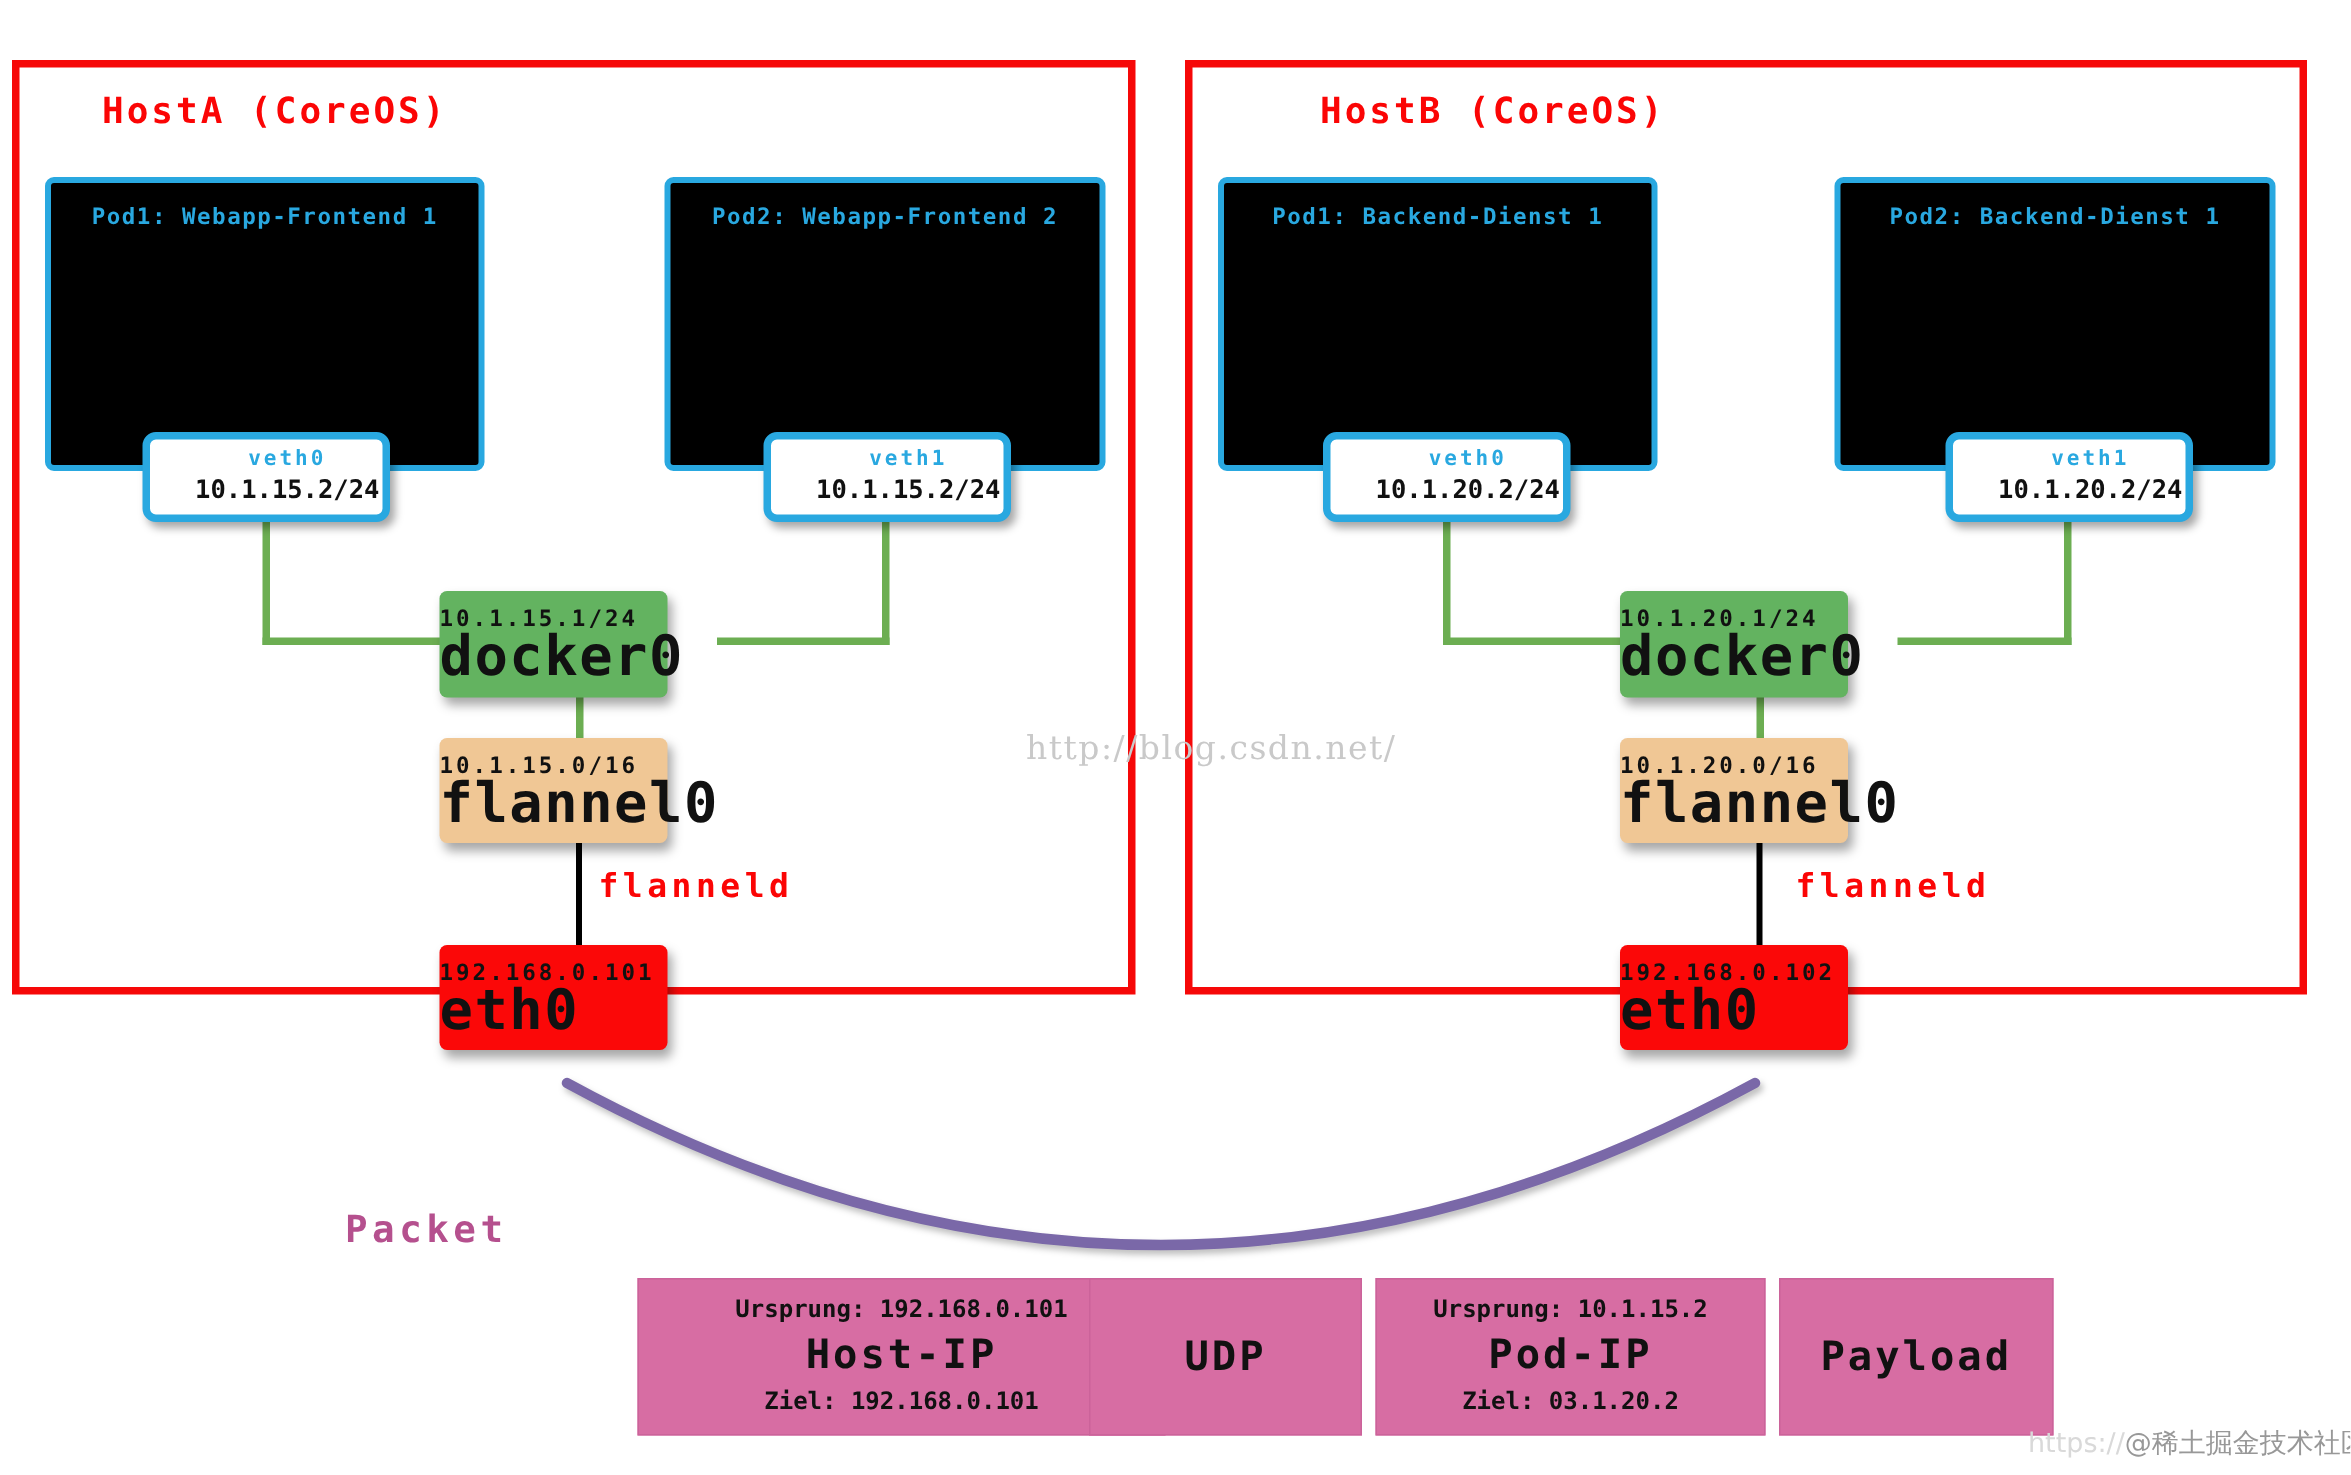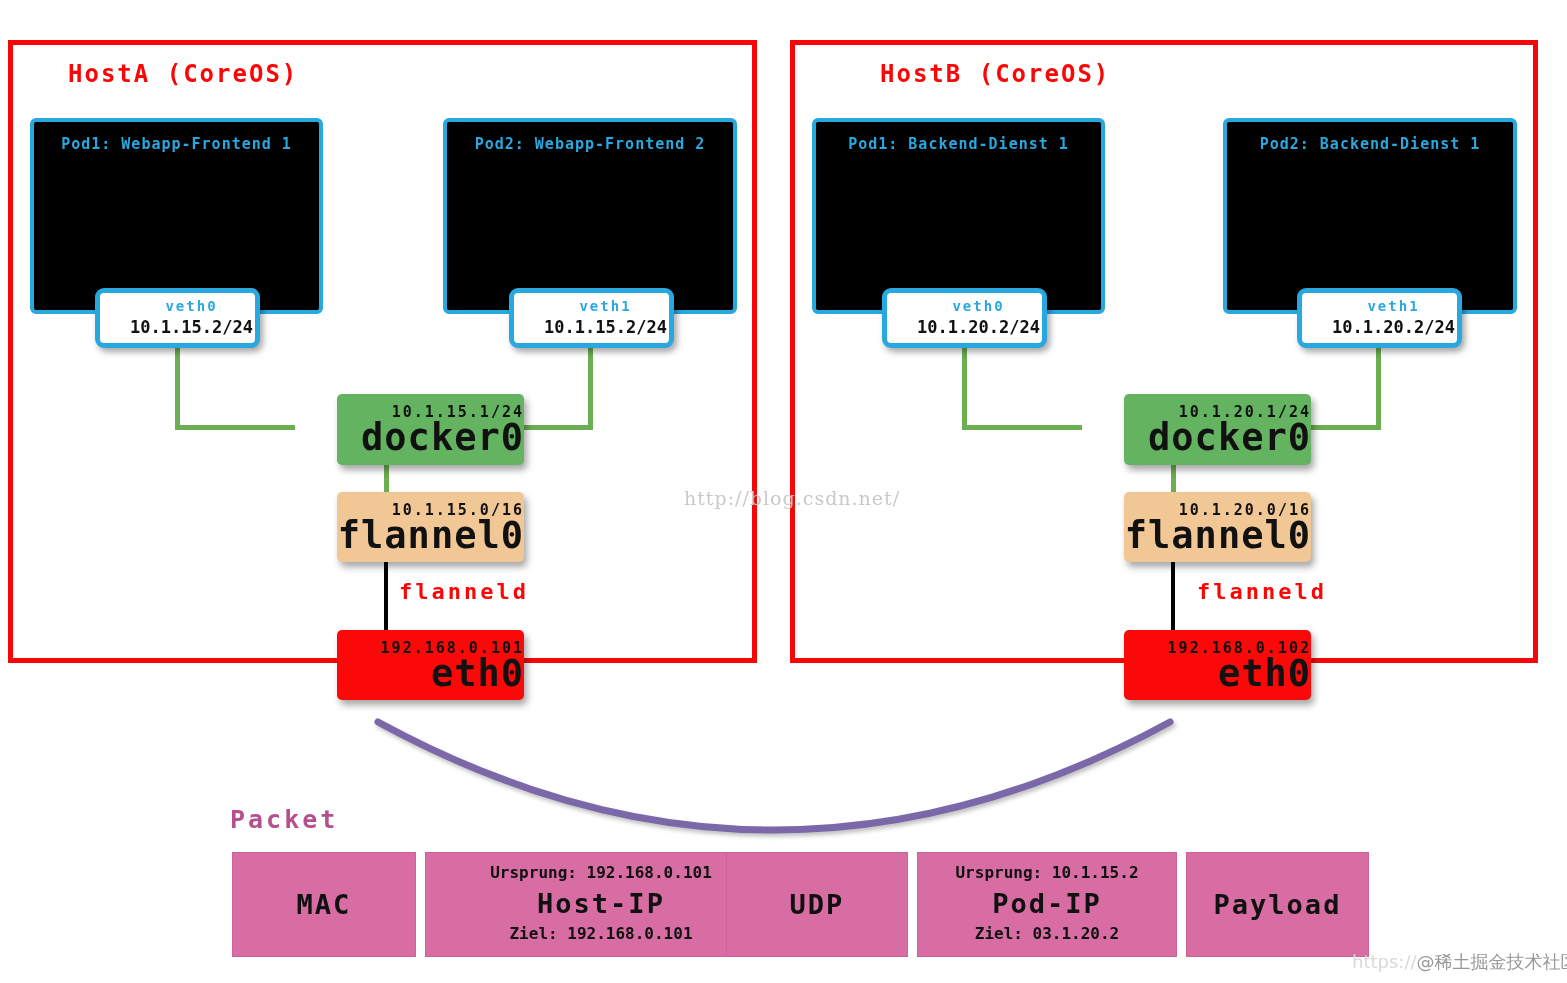--- a/index.html
+++ b/index.html
@@ -13,22 +13,22 @@
   .pod-title { text-align:center; margin-top:13px; color:#29a8e0; font-size:15px; font-weight:bold; letter-spacing:1px; white-space:nowrap; }
   .container-box { position:absolute; height:38px; border:4px solid #5b519c; border-radius:5px; background:#ffffff;
                    display:flex; align-items:center; justify-content:center;
                    color:#5c33e0; font-size:15px; font-weight:bold; letter-spacing:1px; }
 
   .veth { position:absolute; top:288px; height:60px; background:#ffffff; border:5px solid #29a8e0; border-radius:9px;
           box-shadow:3px 4px 6px rgba(0,0,0,.35); text-align:center; z-index:3; padding-top:3px;padding-left:28px; }
   .veth .vname { color:#29a8e0; font-size:14px; font-weight:bold; letter-spacing:2px; line-height:20px; }
   .veth .vip   { color:#111111; font-size:17px; font-weight:bold; line-height:22px; }
 
-  .node { position:absolute; width:187px; border-radius:5px; text-align:right;
-          box-shadow:3px 5px 7px rgba(0,0,0,.35); z-index:2;margin-left:44px; }
+  .node { position:absolute; width:152px; border-radius:5px; text-align:left;
+          box-shadow:3px 5px 7px rgba(0,0,0,.35); z-index:2; }
   .node .nip   { font-size:15px; font-weight:bold; color:#111111; letter-spacing:2px; margin-top:9px; }
   .node .nname { font-size:37px; font-weight:bold; color:#111111; letter-spacing:1px; line-height:34px; }
   .green-node { background:#63b360; top:394px; height:71px; }
   .tan-node   { background:#f0c795; top:492px; height:70px; }
   .red-node   { background:#fb0808; top:630px; height:70px; }
 
   .line { position:absolute; z-index:1; }
   .gline { background:#6cae52; }
   .kline { background:#000000; }
 
@@ -36,21 +36,21 @@
 
   .curve-svg { position:absolute; left:0; top:0; z-index:0; filter:drop-shadow(2px 3px 2px rgba(0,0,0,0.25)); }
 
   .packet-title { position:absolute; left:230px; top:805px; color:#b5508e; font-size:25px; font-weight:bold; letter-spacing:3px; }
   .pseg { position:absolute; top:852px; height:105px; background:#d76da3; border:1px solid #cb639a; z-index:2;
           display:flex; flex-direction:column; align-items:center; justify-content:center; }
   .pseg .big   { font-size:27px; font-weight:bold; color:#111111; letter-spacing:2px; line-height:30px; }
   .pseg .small { font-size:16px; font-weight:bold; color:#111111; line-height:22px; }
   .pseg.three { justify-content:space-between; padding:9px 0 11px 0; }
 
-  .wm-center { position:absolute; left:684px; top:487px; color:#c9c9c9; font-size:19px;
+  .wm-center { position:absolute; left:684px; top:487px; color:#c9c9c9; font-size:22px;
                font-family:"DejaVu Serif", serif; letter-spacing:1px; z-index:4; white-space:nowrap; }
   .wm-corner { position:absolute; left:1352px; top:950px; font-size:18px; z-index:4; white-space:nowrap;
                font-family:"DejaVu Sans", sans-serif; }
   .wm-corner .lite { color:#d9d9d9; }
   .wm-corner .dark { color:#989898; }
 </style>
 </head>
 <body>
 
 <div id="canvas">
@@ -142,23 +142,20 @@
     <div class="nip">192.168.0.102</div>
     <div class="nname">eth0</div>
   </div>
 
   <svg class="curve-svg" width="1567" height="983" viewBox="0 0 1567 983">
     <path d="M 378 722 Q 774 938 1170 722" stroke="#7a68a8" stroke-width="7" fill="none" stroke-linecap="round"></path>
   </svg>
 
   <div class="packet-title">Packet</div>
 
-  <div class="pseg" style="left:232px; width:184px;">
-    <div class="big">MAC</div>
-  </div>
   <div class="pseg three" style="left:425px; width:352px;">
     <div class="small">Ursprung: 192.168.0.101</div>
     <div class="big">Host-IP</div>
     <div class="small">Ziel: 192.168.0.101</div>
   </div>
   <div class="pseg" style="left:726px; width:182px;">
     <div class="big">UDP</div>
   </div>
   <div class="pseg three" style="left:917px; width:260px;">
     <div class="small">Ursprung: 10.1.15.2</div>

